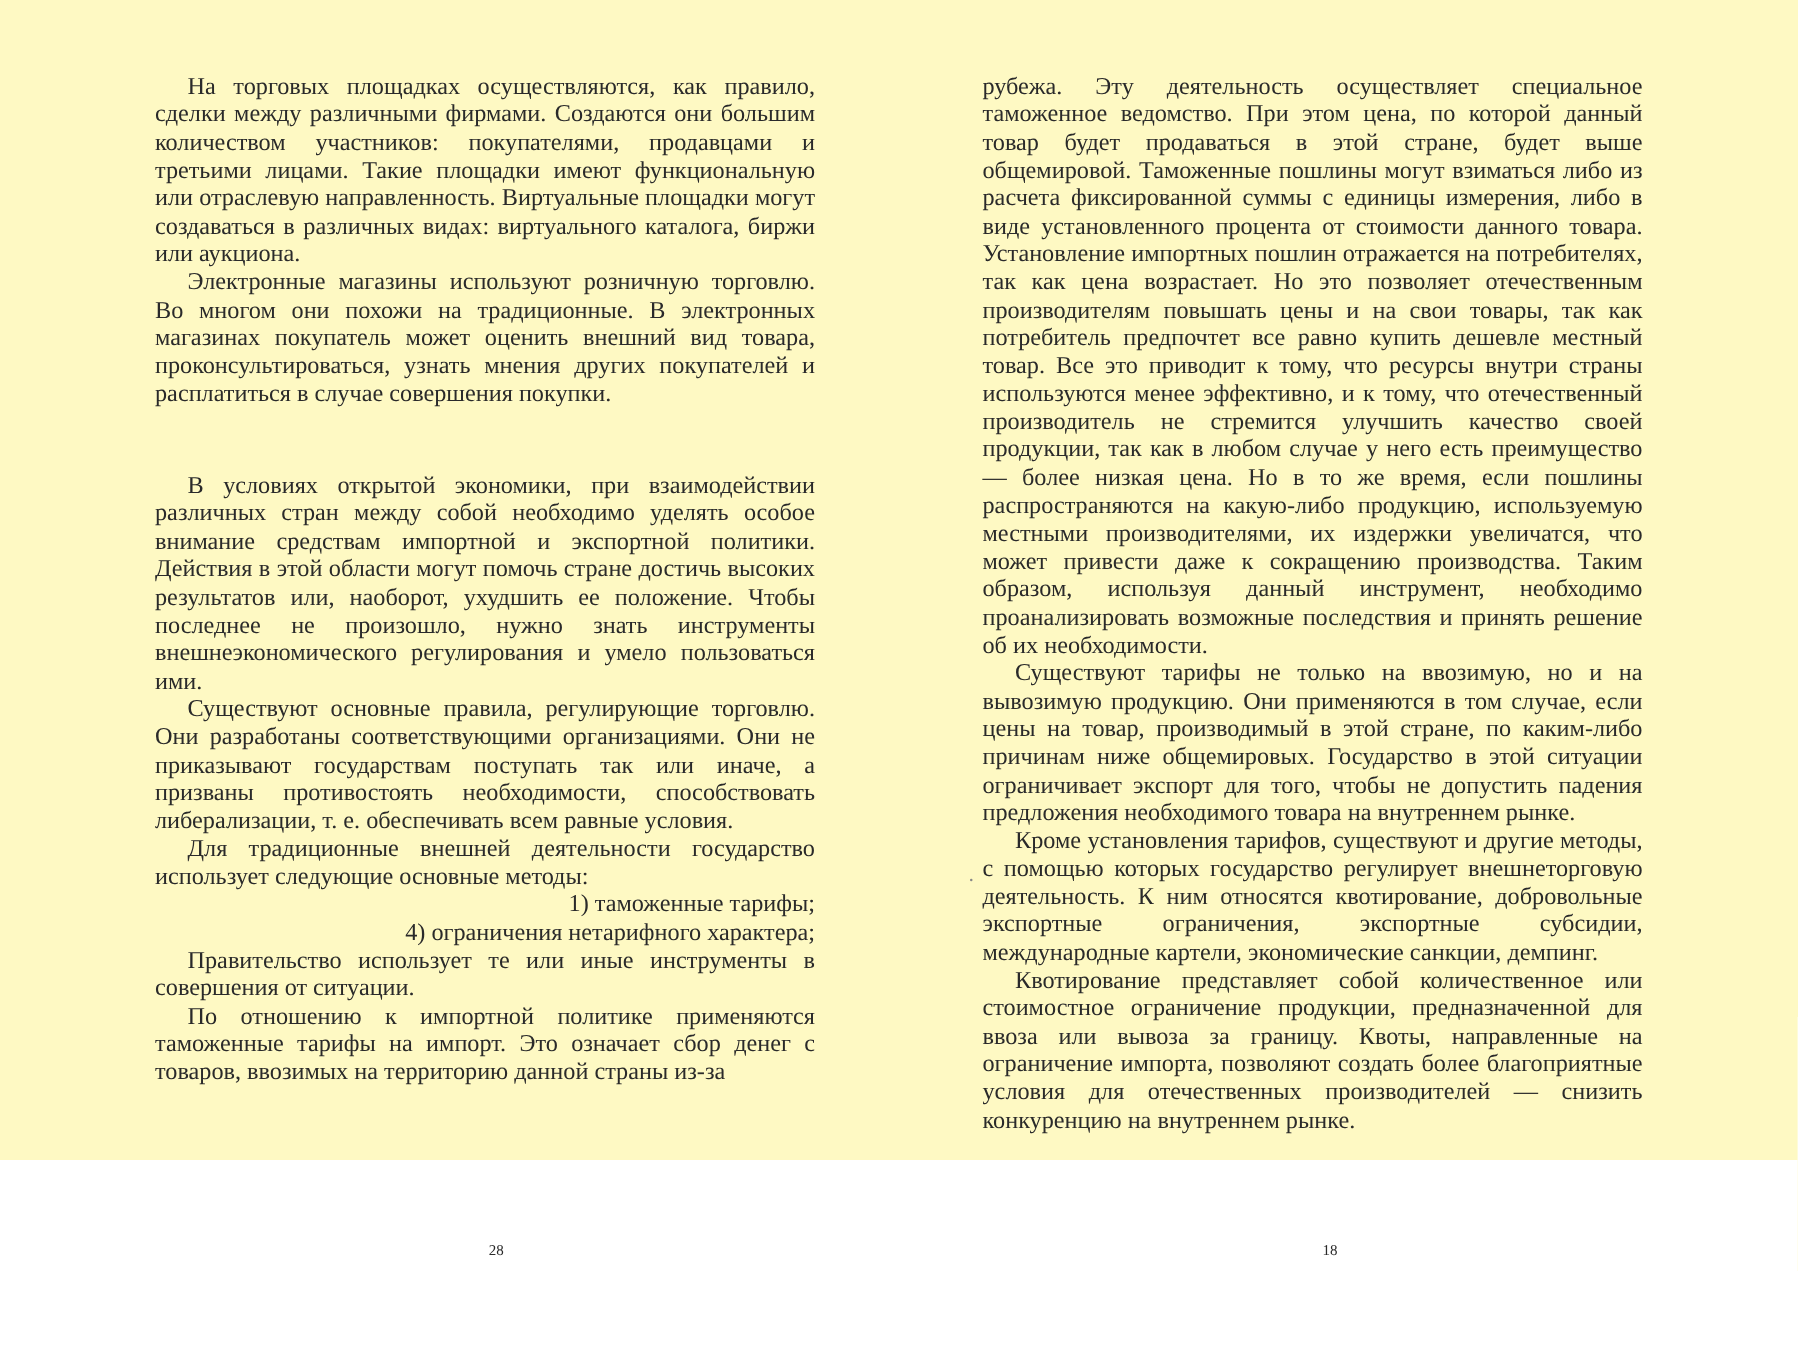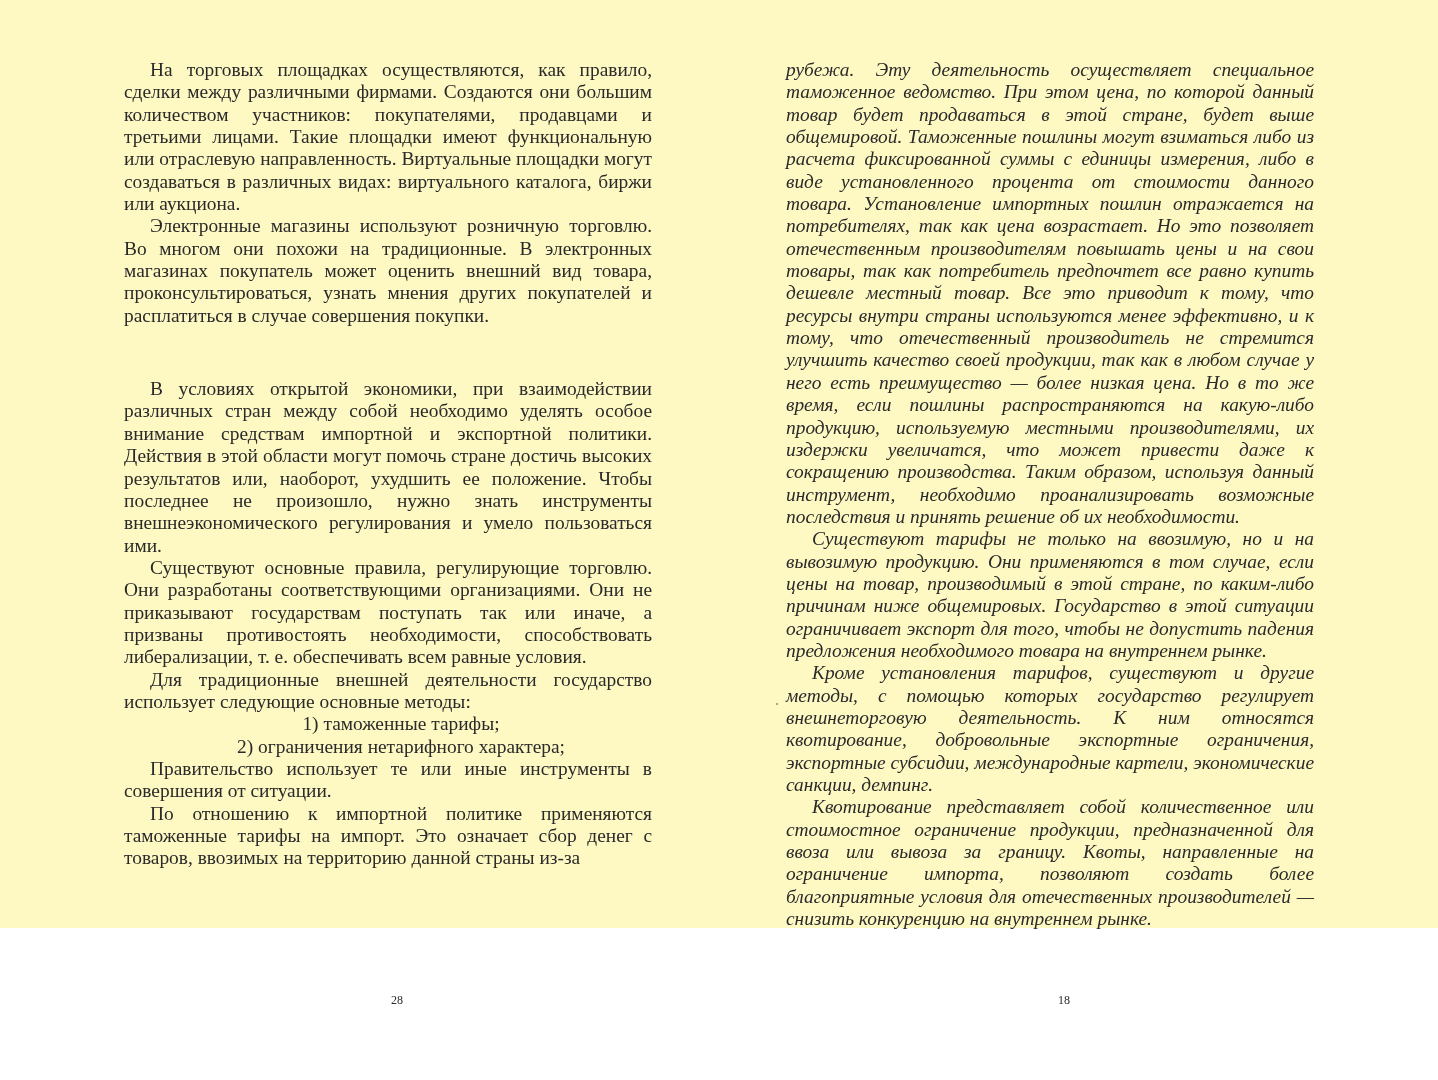--- a/index.html
+++ b/index.html
@@ -1,45 +1,45 @@
 <!DOCTYPE html>
 <html><head>
 <meta charset="utf-8">
 <style>
   html, body { margin: 0; padding: 0; background: #ffffff; }
   body { width: 1438px; height: 1080px; position: relative; overflow: hidden; }
   .spread { position: absolute; left: 0; top: 0; width: 1438px; height: 928px; background: #fef9c3; }
   .page { position: absolute; top: 59px; width: 528px; }
   .page-left { left: 124px; }
-  .page-right { left: 786px; font-style: italic; }
+  .page-right { left: 786px; }
   .text { font-family: "Liberation Serif", "DejaVu Serif", serif; font-size: 19.4px; line-height: 22.35px; color: #2a2a2a; text-align: justify; }
   .p { margin: 0; text-indent: 26px; }
   .p.noindent { text-indent: 0; }
-  .li { margin: 0; text-indent: 0; padding-left: 26px; text-align: center; }
+  .li { margin: 0; text-indent: 0; padding-left: 26px; text-align: right; }
   .heading { font-family: "Liberation Serif", "DejaVu Serif", serif; font-style: italic; font-weight: bold; font-size: 22px; line-height: 25px; color: #2a2a2a; margin: 0; }
   .folio { position: absolute; top: 993px; font-family: "Liberation Serif", "DejaVu Serif", serif; font-size: 12px; color: #2a2a2a; width: 60px; text-align: center; }
   .folio-left { left: 367px; }
   .folio-right { left: 1034px; }
   .speck { position: absolute; left: 776px; top: 703px; width: 2px; height: 2px; background: #888; border-radius: 1px; }
 </style>
 </head>
 <body>
 
 <div class="spread">
 
   <div class="page page-left text">
     <p class="p">На торговых площадках осуществляются, как правило, сделки между различными фирмами. Создаются они большим количеством участников: покупателями, продавцами и третьими лицами. Такие площадки имеют функциональную или отраслевую направленность. Виртуальные площадки могут создаваться в различных видах: виртуального каталога, биржи или аукциона.</p>
     <p class="p">Электронные магазины используют розничную торговлю. Во многом они похожи на традиционные. В электронных магазинах покупатель может оценить внешний вид товара, проконсультироваться, узнать мнения других покупателей и расплатиться в случае совершения покупки.</p>
     <div style="height:34px"></div>
     <div style="height:17px"></div>
     <p class="p">В условиях открытой экономики, при взаимодействии различных стран между собой необходимо уделять особое внимание средствам импортной и экспортной политики. Действия в этой области могут помочь стране достичь высоких результатов или, наоборот, ухудшить ее положение. Чтобы последнее не произошло, нужно знать инструменты внешнеэкономического регулирования и умело пользоваться ими.</p>
     <p class="p">Существуют основные правила, регулирующие торговлю. Они разработаны соответствующими организациями. Они не приказывают государствам поступать так или иначе, а призваны противостоять необходимости, способствовать либерализации, т. е. обеспечивать всем равные условия.</p>
     <p class="p">Для традиционные внешней деятельности государство использует следующие основные методы:</p>
     <p class="li">1) таможенные тарифы;</p>
-    <p class="li">2) ограничения нетарифного характера;</p>
+    <p class="li">4) ограничения нетарифного характера;</p>
     <p class="p">Правительство использует те или иные инструменты в совершения от ситуации.</p>
     <p class="p">По отношению к импортной политике применяются таможенные тарифы на импорт. Это означает сбор денег с товаров, ввозимых на территорию данной страны из-за</p>
   </div>
   <div class="folio folio-left">28</div>
 
   <div class="page page-right text">
     <p class="p noindent">рубежа. Эту деятельность осуществляет специальное таможенное ведомство. При этом цена, по которой данный товар будет продаваться в этой стране, будет выше общемировой. Таможенные пошлины могут взиматься либо из расчета фиксированной суммы с единицы измерения, либо в виде установленного процента от стоимости данного товара. Установление импортных пошлин отражается на потребителях, так как цена возрастает. Но это позволяет отечественным производителям повышать цены и на свои товары, так как потребитель предпочтет все равно купить дешевле местный товар. Все это приводит к тому, что ресурсы внутри страны используются менее эффективно, и к тому, что отечественный производитель не стремится улучшить качество своей продукции, так как в любом случае у него есть преимущество — более низкая цена. Но в то же время, если пошлины распространяются на какую-либо продукцию, используемую местными производителями, их издержки увеличатся, что может привести даже к сокращению производства. Таким образом, используя данный инструмент, необходимо проанализировать возможные последствия и принять решение об их необходимости.</p>
     <p class="p">Существуют тарифы не только на ввозимую, но и на вывозимую продукцию. Они применяются в том случае, если цены на товар, производимый в этой стране, по каким-либо причинам ниже общемировых. Государство в этой ситуации ограничивает экспорт для того, чтобы не допустить падения предложения необходимого товара на внутреннем рынке.</p>
     <p class="p">Кроме установления тарифов, существуют и другие методы, с помощью которых государство регулирует внешнеторговую деятельность. К ним относятся квотирование, добровольные экспортные ограничения, экспортные субсидии, международные картели, экономические санкции, демпинг.</p>
     <p class="p">Квотирование представляет собой количественное или стоимостное ограничение продукции, предназначенной для ввоза или вывоза за границу. Квоты, направленные на ограничение импорта, позволяют создать более благоприятные условия для отечественных производителей — снизить конкуренцию на внутреннем рынке.</p>

